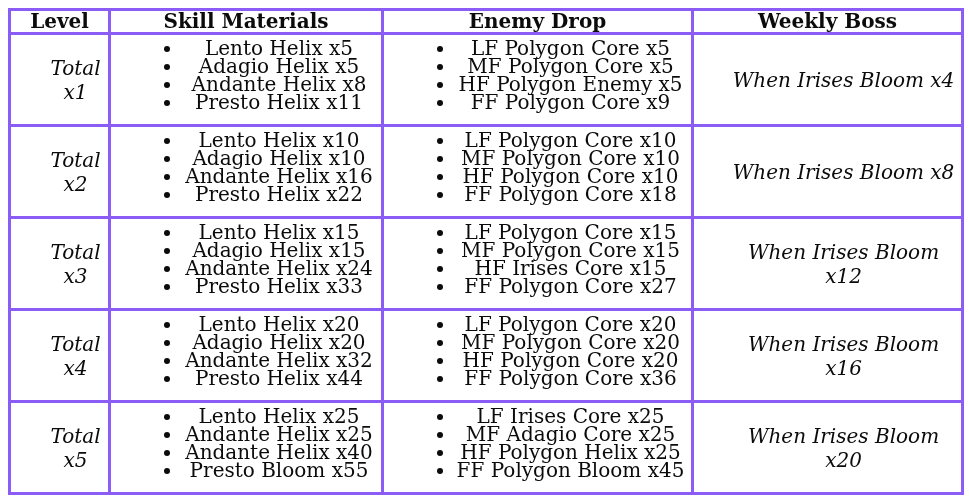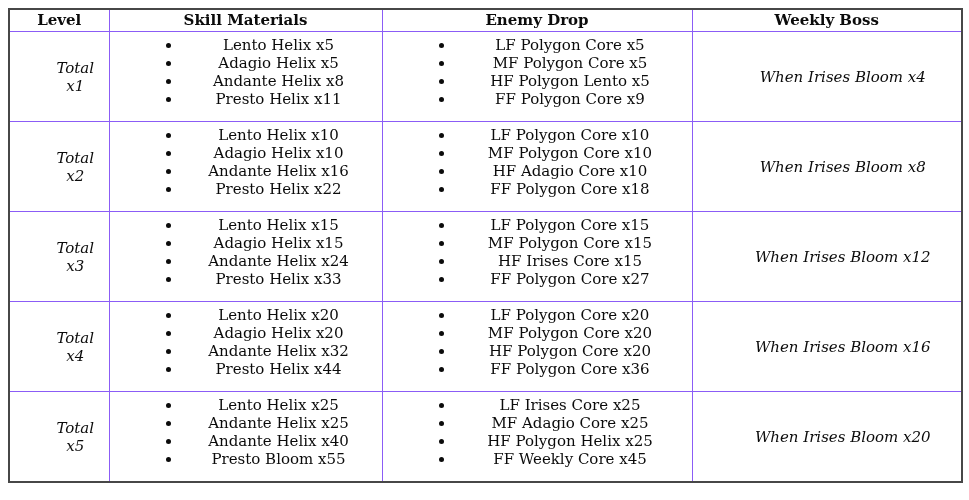--- a/index.html
+++ b/index.html
@@ -18,22 +18,22 @@
   }
   table.mats-table {
     border-collapse: collapse;
     table-layout: fixed;
     width: 953px;
     border: 2px solid #474747;
     background: #ffffff;
   }
   .mats-table th,
   .mats-table td {
-    border: 1px solid #8b5cf6;
-    font-size: 15px;
+    border: 3px solid #8b5cf6;
+    font-size: 20px;
     box-sizing: border-box;
   }
   .mats-table th {
     font-weight: bold;
     text-align: center;
     padding: 1px 2px;
     height: 21px;
     line-height: 19px;
   }
   .mats-table tbody td {
@@ -87,41 +87,41 @@
             <li>Lento Helix x5</li>
             <li>Adagio Helix x5</li>
             <li>Andante Helix x8</li>
             <li>Presto Helix x11</li>
           </ul>
         </td>
         <td class="list-cell">
           <ul>
             <li>LF Polygon Core x5</li>
             <li>MF Polygon Core x5</li>
-            <li>HF Polygon Lento x5</li>
+            <li>HF Polygon Enemy x5</li>
             <li>FF Polygon Core x9</li>
           </ul>
         </td>
         <td class="boss-cell">When Irises Bloom x4</td>
       </tr>
       <tr>
         <td class="level-cell">Total x2</td>
         <td class="list-cell">
           <ul>
             <li>Lento Helix x10</li>
             <li>Adagio Helix x10</li>
             <li>Andante Helix x16</li>
             <li>Presto Helix x22</li>
           </ul>
         </td>
         <td class="list-cell">
           <ul>
             <li>LF Polygon Core x10</li>
             <li>MF Polygon Core x10</li>
-            <li>HF Adagio Core x10</li>
+            <li>HF Polygon Core x10</li>
             <li>FF Polygon Core x18</li>
           </ul>
         </td>
         <td class="boss-cell">When Irises Bloom x8</td>
       </tr>
       <tr>
         <td class="level-cell">Total x3</td>
         <td class="list-cell">
           <ul>
             <li>Lento Helix x15</li>
@@ -168,19 +168,19 @@
             <li>Andante Helix x25</li>
             <li>Andante Helix x40</li>
             <li>Presto Bloom x55</li>
           </ul>
         </td>
         <td class="list-cell">
           <ul>
             <li>LF Irises Core x25</li>
             <li>MF Adagio Core x25</li>
             <li>HF Polygon Helix x25</li>
-            <li>FF Weekly Core x45</li>
+            <li>FF Polygon Bloom x45</li>
           </ul>
         </td>
         <td class="boss-cell">When Irises Bloom x20</td>
       </tr>
     </tbody>
 </table>
 
 </body></html>

